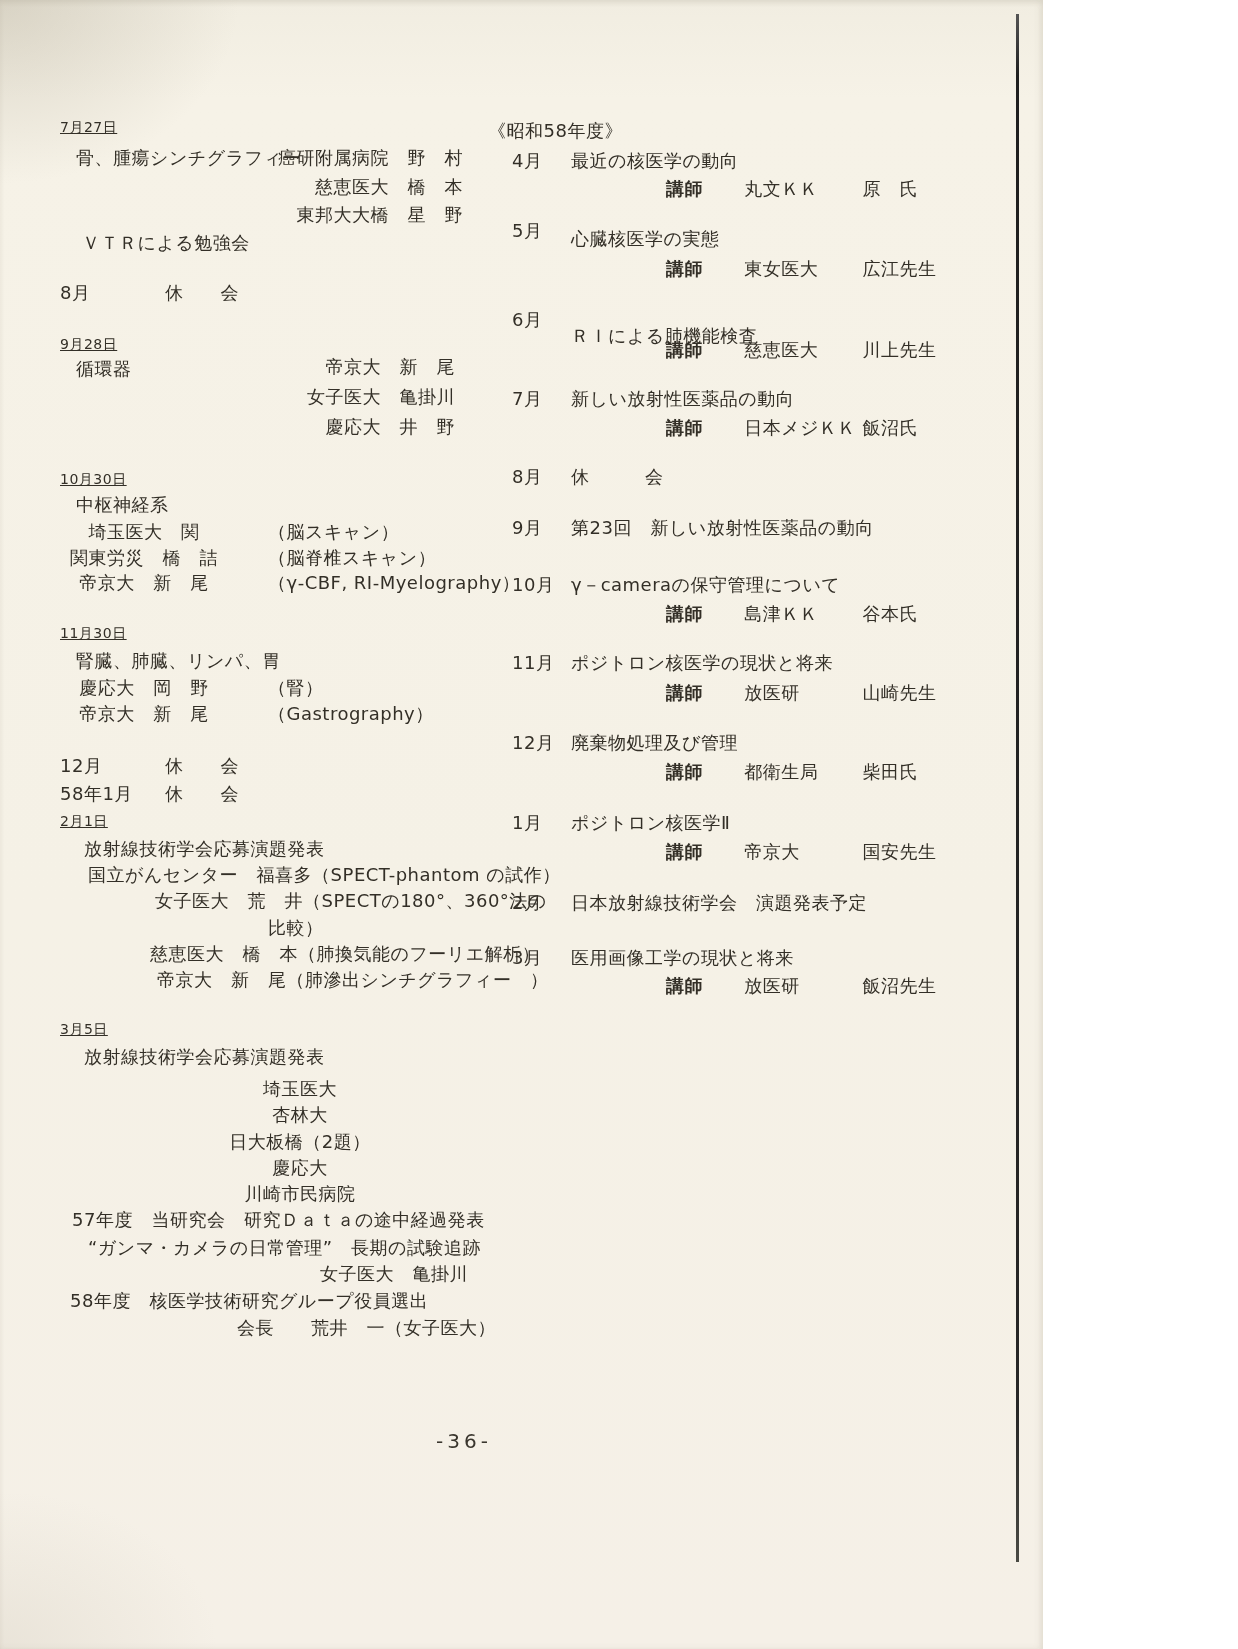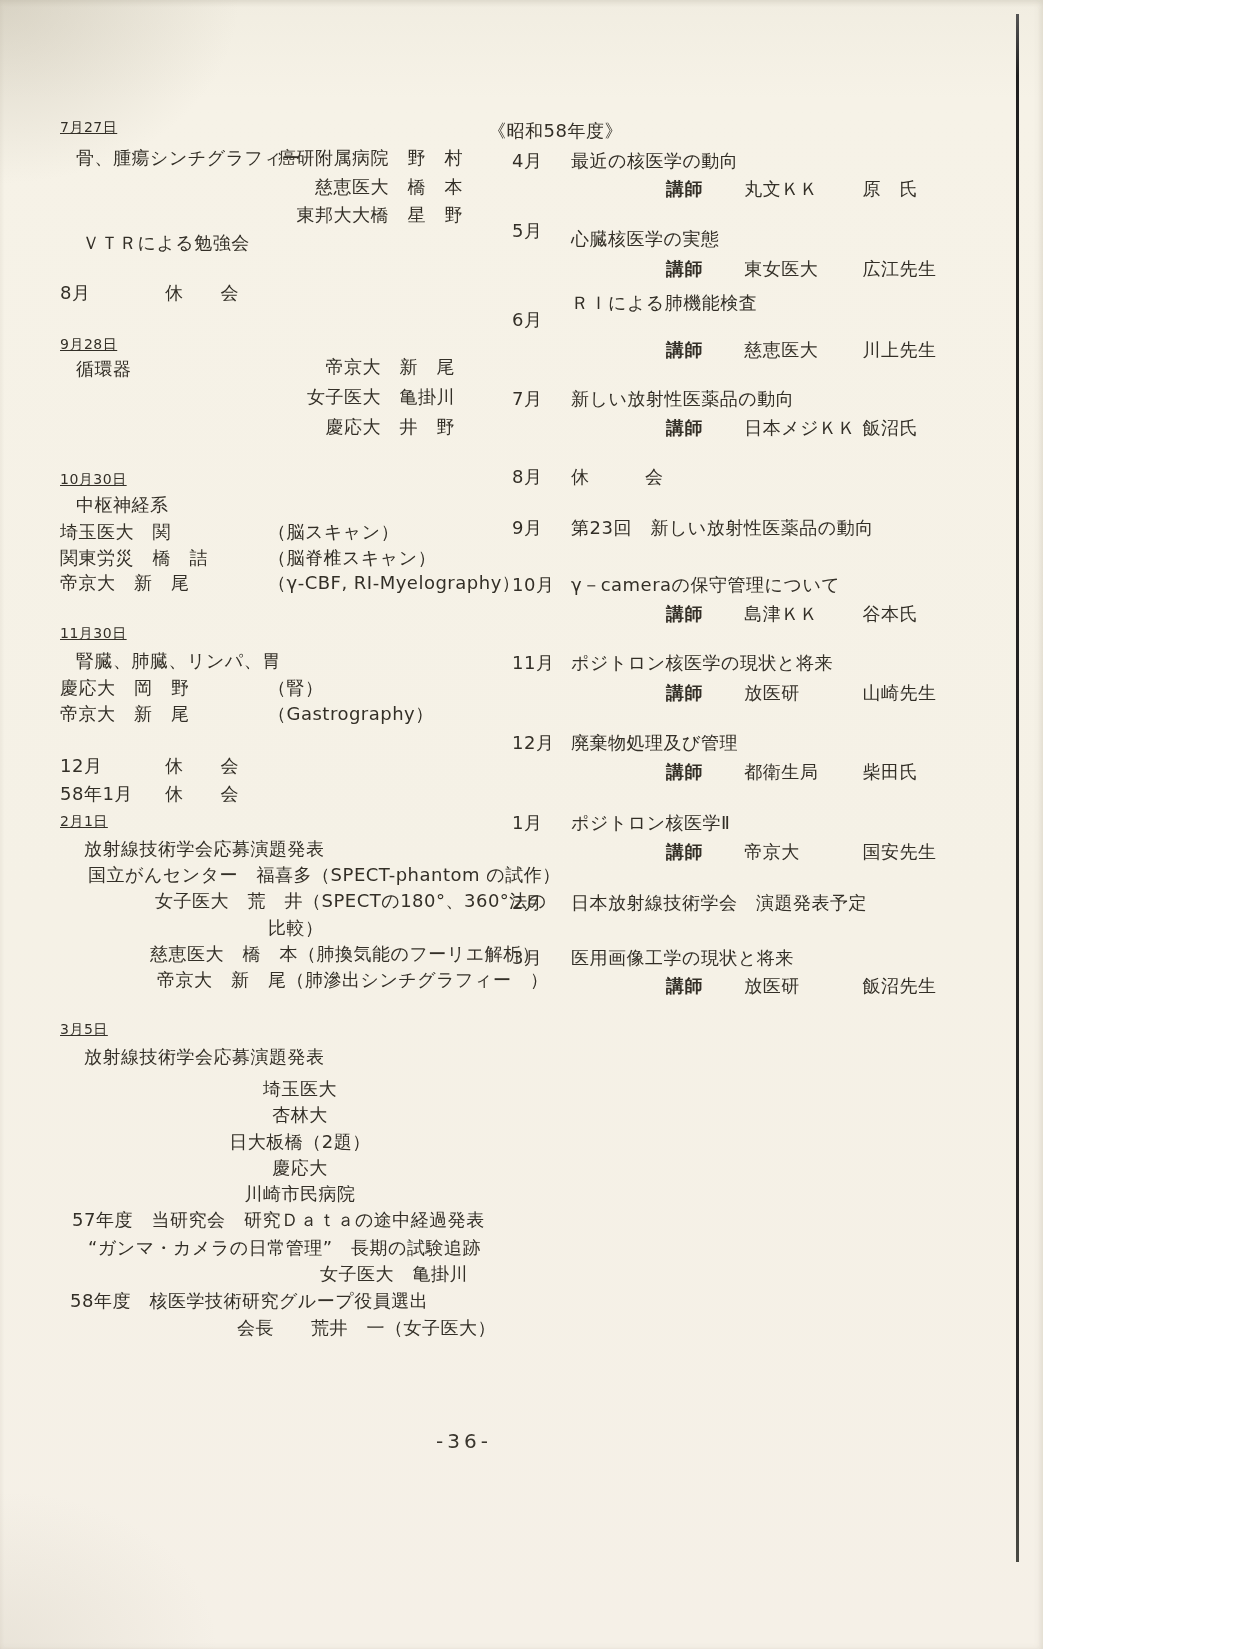--- a/index.html
+++ b/index.html
@@ -26,21 +26,21 @@
     position:absolute;left:1016px;top:14px;width:3px;height:1548px;
     background:linear-gradient(180deg,#555 0%,#1f1f1f 4%,#262626 90%,#4a4a44 100%);
   }
   .t{
     position:absolute;white-space:nowrap;color:#332f27;font-size:18px;line-height:22px;
     letter-spacing:0.5px;
   }
   .date{font-size:14px;text-decoration:underline;}
   .ra{left:238px;width:225px;text-align:right;}
   .ra2{left:240px;width:215px;text-align:right;}
-  .who{left:60px;width:168px;text-align:left;}
+  .who{left:60px;width:168px;text-align:center;}
   .note{left:268px;}
   .statuslabel{left:60px;}
   .statusval{left:165px;}
   .ctr{left:110px;width:380px;text-align:center;}
   .month{left:512px;}
   .title{left:564px;margin-left:7px;}
   .lect{left:666px;}
   .l1{display:inline-block;width:72px;font-weight:bold;}
   .l2{display:inline-block;width:112px;}
   .pageno{left:436px;top:1430px;font-size:20px;letter-spacing:4px;color:#3a362e;text-align:right;}
@@ -121,21 +121,21 @@
 
     <div class="t month" style="top:220px">5月</div>
     <div class="t title" style="top:228px">心臓核医学の実態</div>
     <div class="t lect" style="top:258px">
       <span class="l1">講師</span>
       <span class="l2">東女医大</span>
       <span class="l3">広江先生</span>
     </div>
 
     <div class="t month" style="top:309px">6月</div>
-    <div class="t title" style="top:292px">ＲＩによる肺機能検査</div>
+    <div class="t title" style="top:325px">ＲＩによる肺機能検査</div>
     <div class="t lect" style="top:339px">
       <span class="l1">講師</span>
       <span class="l2">慈恵医大</span>
       <span class="l3">川上先生</span>
     </div>
 
     <div class="t month" style="top:388px">7月</div>
     <div class="t title" style="top:388px">新しい放射性医薬品の動向</div>
     <div class="t lect" style="top:417px">
       <span class="l1">講師</span>

